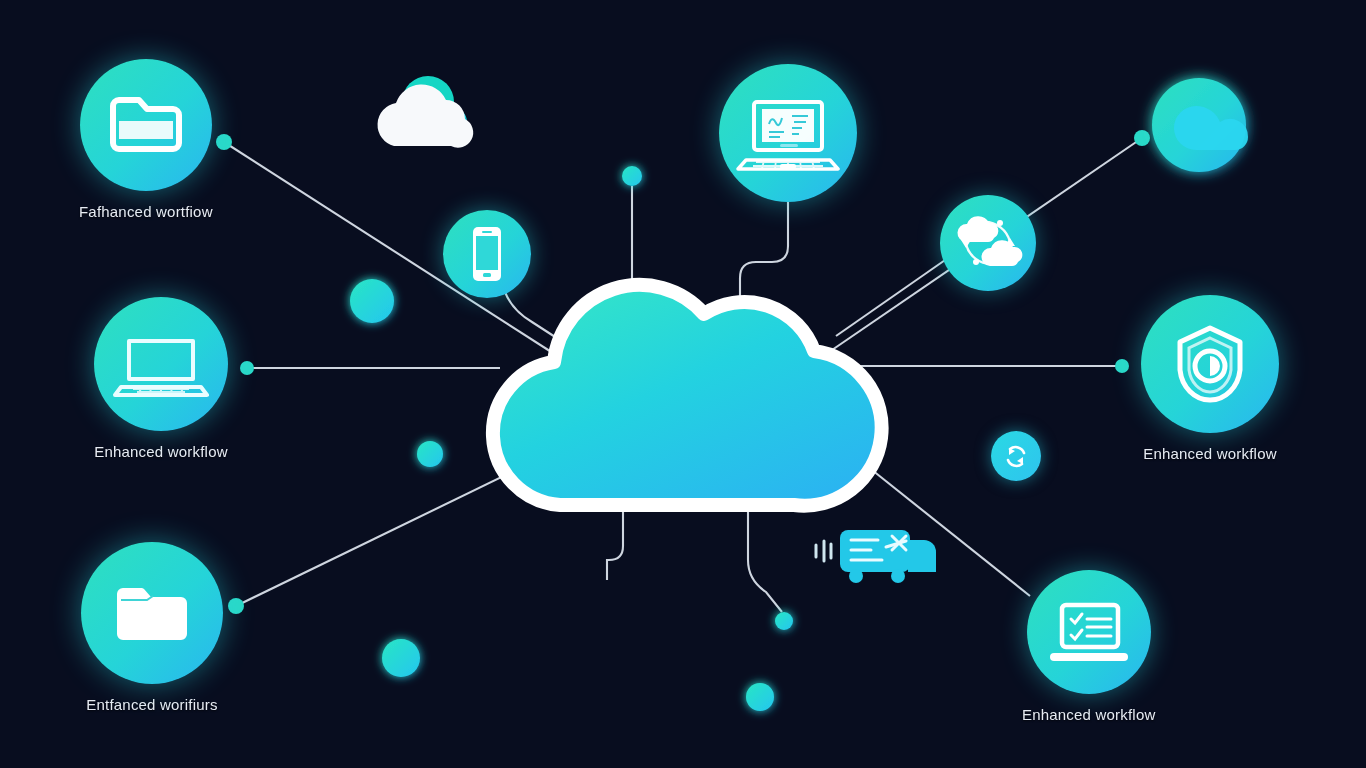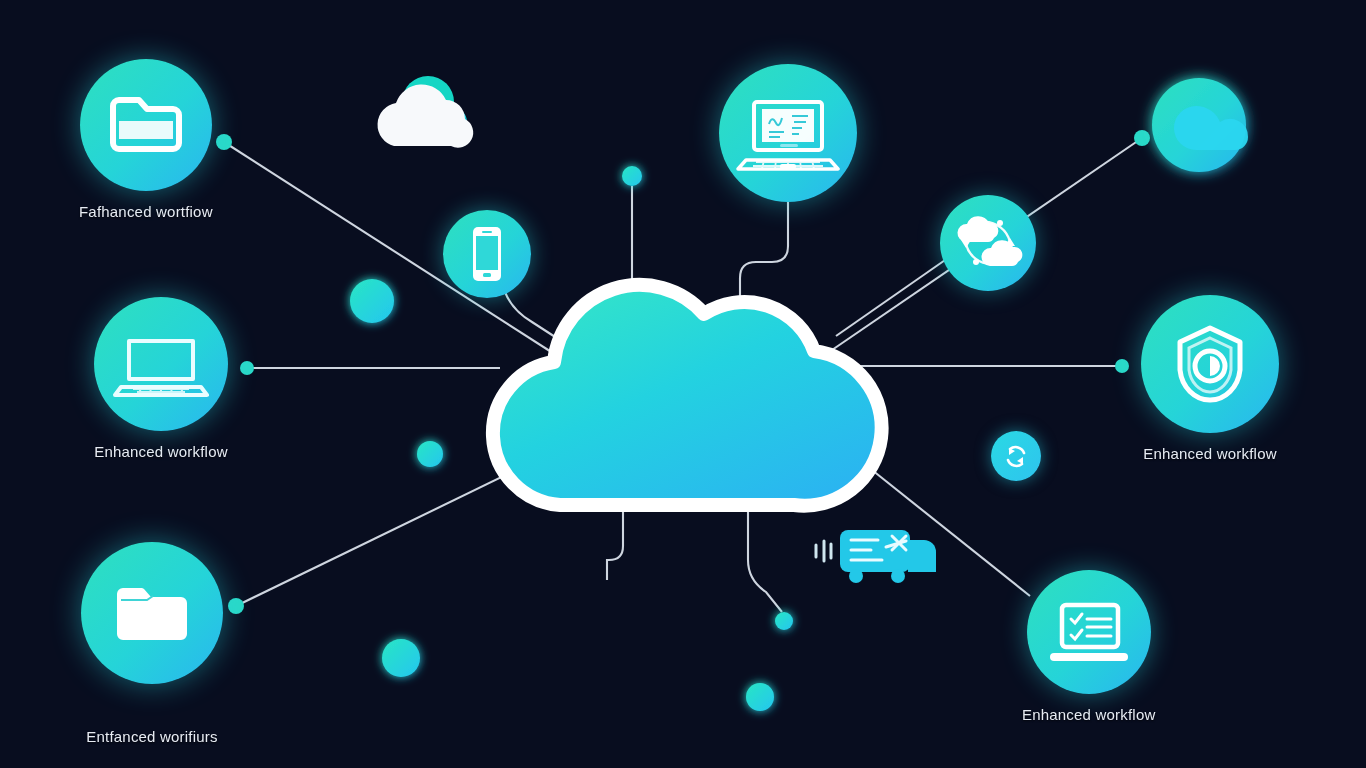--- a/index.html
+++ b/index.html
@@ -175,21 +175,21 @@
           <line x1="38" y1="58" x2="37" y2="66"></line>
           <line x1="48" y1="58" x2="48" y2="66"></line>
           <line x1="58" y1="58" x2="59" y2="66"></line>
           <line x1="68" y1="58" x2="70" y2="66"></line>
         </g>
       </svg>
     </div>
     <div class="node-label">Enhanced workflow</div>
   </div>
 
-  <div class="node" style="left:81px; top:542px;gap:32px;">
+  <div class="node" style="left:81px; top:542px;">
     <div class="disc" style="width:142px;height:142px;background:linear-gradient(135deg,#2ee0bf,#25d4d8 55%,#29b6f0);box-shadow:0 0 30px rgba(40,210,220,.45);">
       <svg width="82" height="66" viewBox="0 0 82 66">
         <path d="M6,14 a6,6 0 0 1 6,-6 h18 a4,4 0 0 1 3,1 l7,8 h30 a6,6 0 0 1 6,6 v31 a6,6 0 0 1 -6,6 h-58 a6,6 0 0 1 -6,-6 z" fill="#ffffff"></path>
         <path d="M10,20 h26 l6,-4" stroke="#3fd4d6" stroke-width="2" fill="none"></path>
       </svg>
     </div>
     <div class="node-label">Entfanced worifiurs</div>
   </div>
 
   <div class="node" style="left:719px; top:64px;">

